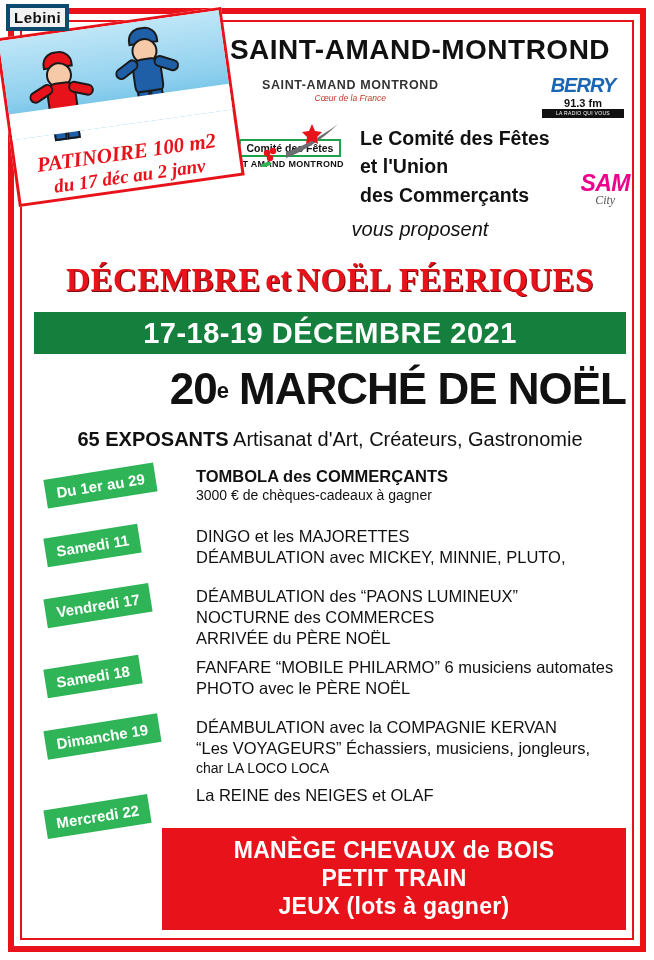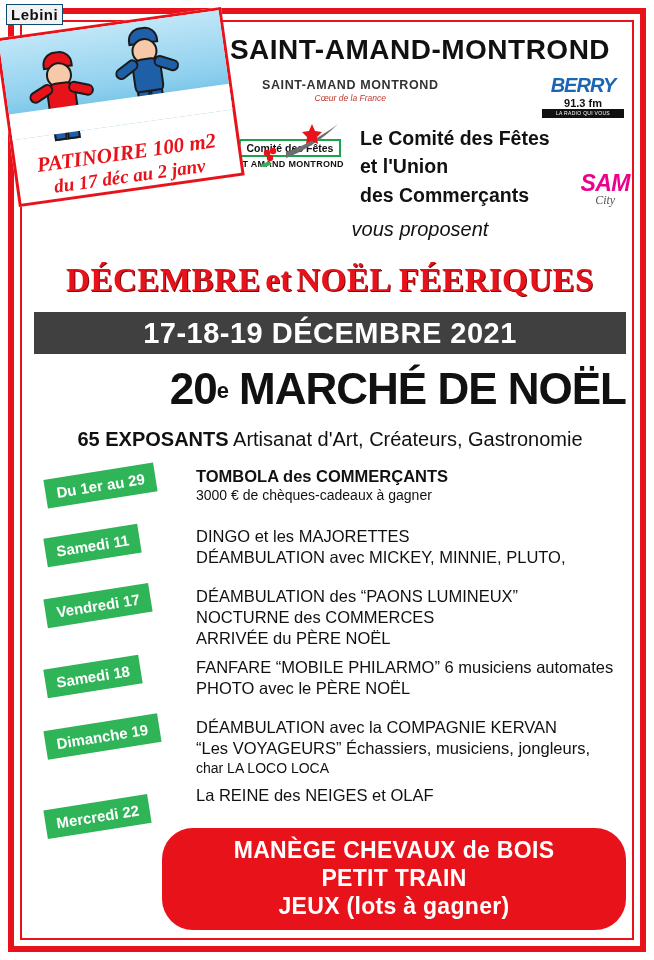--- a/index.html
+++ b/index.html
@@ -5,21 +5,21 @@
   html,body{margin:0;padding:0;background:#ffffff;}
   body{width:654px;height:960px;position:relative;font-family:"Liberation Sans",sans-serif;overflow:hidden;}
 
   .poster{position:absolute;left:0;top:0;width:654px;height:960px;background:#fff;}
 
   
   .frame-outer{position:absolute;left:8px;top:8px;right:8px;bottom:8px;border:6px solid #e8131a;}
   .frame-inner{position:absolute;left:20px;top:20px;right:20px;bottom:20px;border:2px solid #e8131a;}
 
   .watermark{position:absolute;left:6px;top:4px;font-size:15px;font-weight:bold;color:#111;
-    background:#f2f2f2;padding:1px 4px;border:1px solid #0c4a6e;letter-spacing:.5px;z-index:40;}
+    background:#f2f2f2;padding:1px 4px;border:4px solid #0c4a6e;letter-spacing:.5px;z-index:40;}
 
   
   .sticker{position:absolute;left:6px;top:22px;width:228px;height:170px;transform:rotate(-8deg);z-index:30;}
   .sticker-box{position:absolute;inset:0;background:#fff;border:3px solid #e8131a;}
   .ice{position:absolute;left:3px;top:3px;right:3px;height:100px;background:linear-gradient(#bfe6f7,#8fd0ee 60%,#5cb7e0);}
   .ice:after{content:"";position:absolute;left:0;right:0;bottom:0;height:26px;background:#fff;}
   .rink-text{position:absolute;left:0;right:0;bottom:4px;text-align:center;}
   .rink-line1{font-family:"Liberation Serif",serif;font-weight:bold;font-style:italic;font-size:21px;color:#e8131a;white-space:nowrap;}
   .rink-line2{font-family:"Liberation Serif",serif;font-weight:bold;font-style:italic;font-size:19px;color:#e8131a;white-space:nowrap;}
 
@@ -57,21 +57,21 @@
 
   .propose{text-align:center;font-style:italic;font-size:20px;color:#111;margin-top:-2px;}
 
   
   .wide{position:absolute;left:34px;right:28px;}
 
   .feerique{top:262px;text-align:center;}
   .feerique .t{font-family:"Liberation Serif",serif;font-weight:bold;font-size:33px;color:#e8131a;letter-spacing:.5px;
     text-shadow:1px 1px 0 #7a0b0e;}
 
-  .datebar{top:312px;background:#404040;height:42px;display:flex;align-items:center;justify-content:center;}
+  .datebar{top:312px;background:#15803d;height:42px;display:flex;align-items:center;justify-content:center;}
   .datebar span{color:#fff;font-weight:bold;font-size:29px;letter-spacing:.5px;font-family:"Liberation Sans",sans-serif;}
 
   .marche{top:364px;text-align:right;height:56px;}
   .marche .t{font-family:"Liberation Sans",sans-serif;font-weight:bold;font-size:44px;color:#111;letter-spacing:-1px;
     -webkit-text-stroke:0;}
 
   .expo{top:428px;text-align:center;font-size:20px;color:#111;}
   .expo b{font-weight:bold;}
 
   
@@ -79,21 +79,21 @@
   .prow{position:relative;min-height:52px;margin-bottom:8px;}
   .tag{position:absolute;left:12px;top:6px;background:#2fb457;color:#fff;font-weight:bold;font-size:15px;
     padding:5px 10px;transform:rotate(-9deg);white-space:nowrap;box-shadow:0 0 0 1px #2fb457;}
   .ptext{margin-left:162px;}
   .ptext div{font-size:16.5px;color:#111;line-height:1.28;}
   .ptext .big{font-size:16.5px;}
   .ptext .small{font-size:14px;}
   .ptext .b{font-weight:bold;}
 
   
-  .band{position:absolute;left:162px;right:28px;bottom:30px;background:#e8131a;text-align:center;padding:8px 4px 10px;border-radius:31px;}
+  .band{position:absolute;left:162px;right:28px;bottom:30px;background:#e8131a;text-align:center;padding:8px 4px 10px;}
   .band div{color:#fff;font-weight:bold;font-size:23px;line-height:1.22;letter-spacing:.3px;}
 
   
   .holly{position:absolute;left:258px;top:146px;width:26px;height:26px;z-index:5;}
 </style>
 </head>
 <body>
 
 <div class="poster">
 

